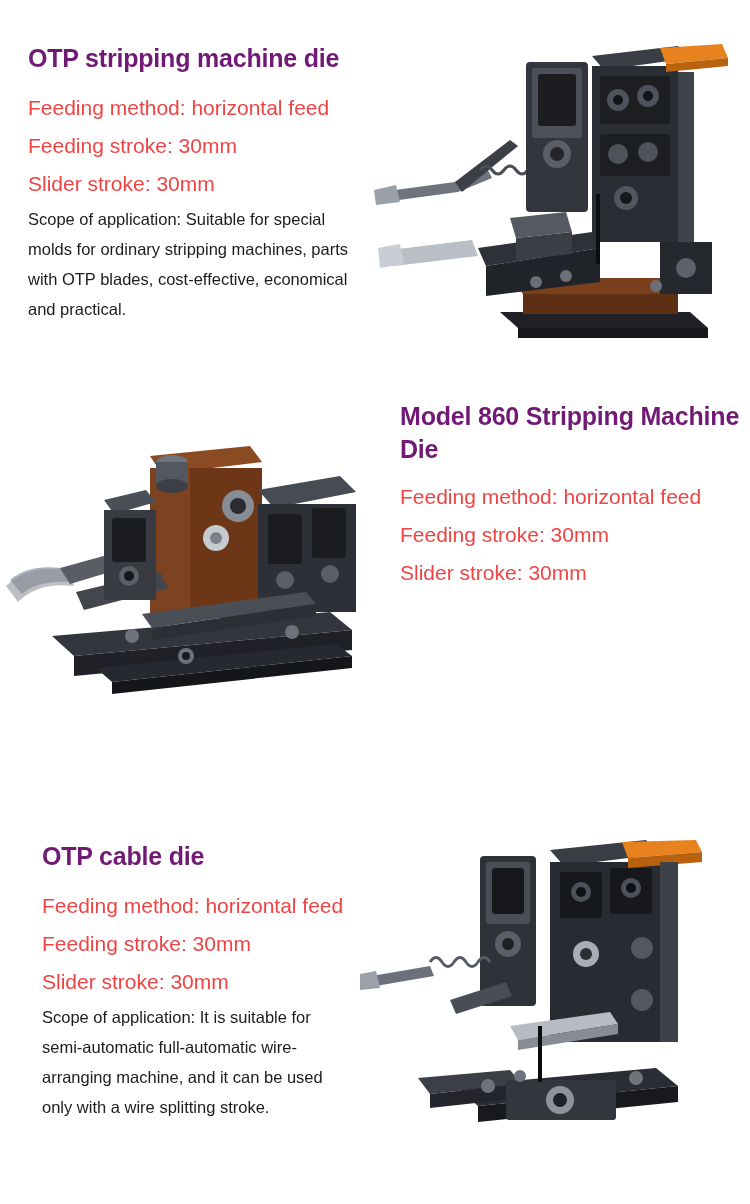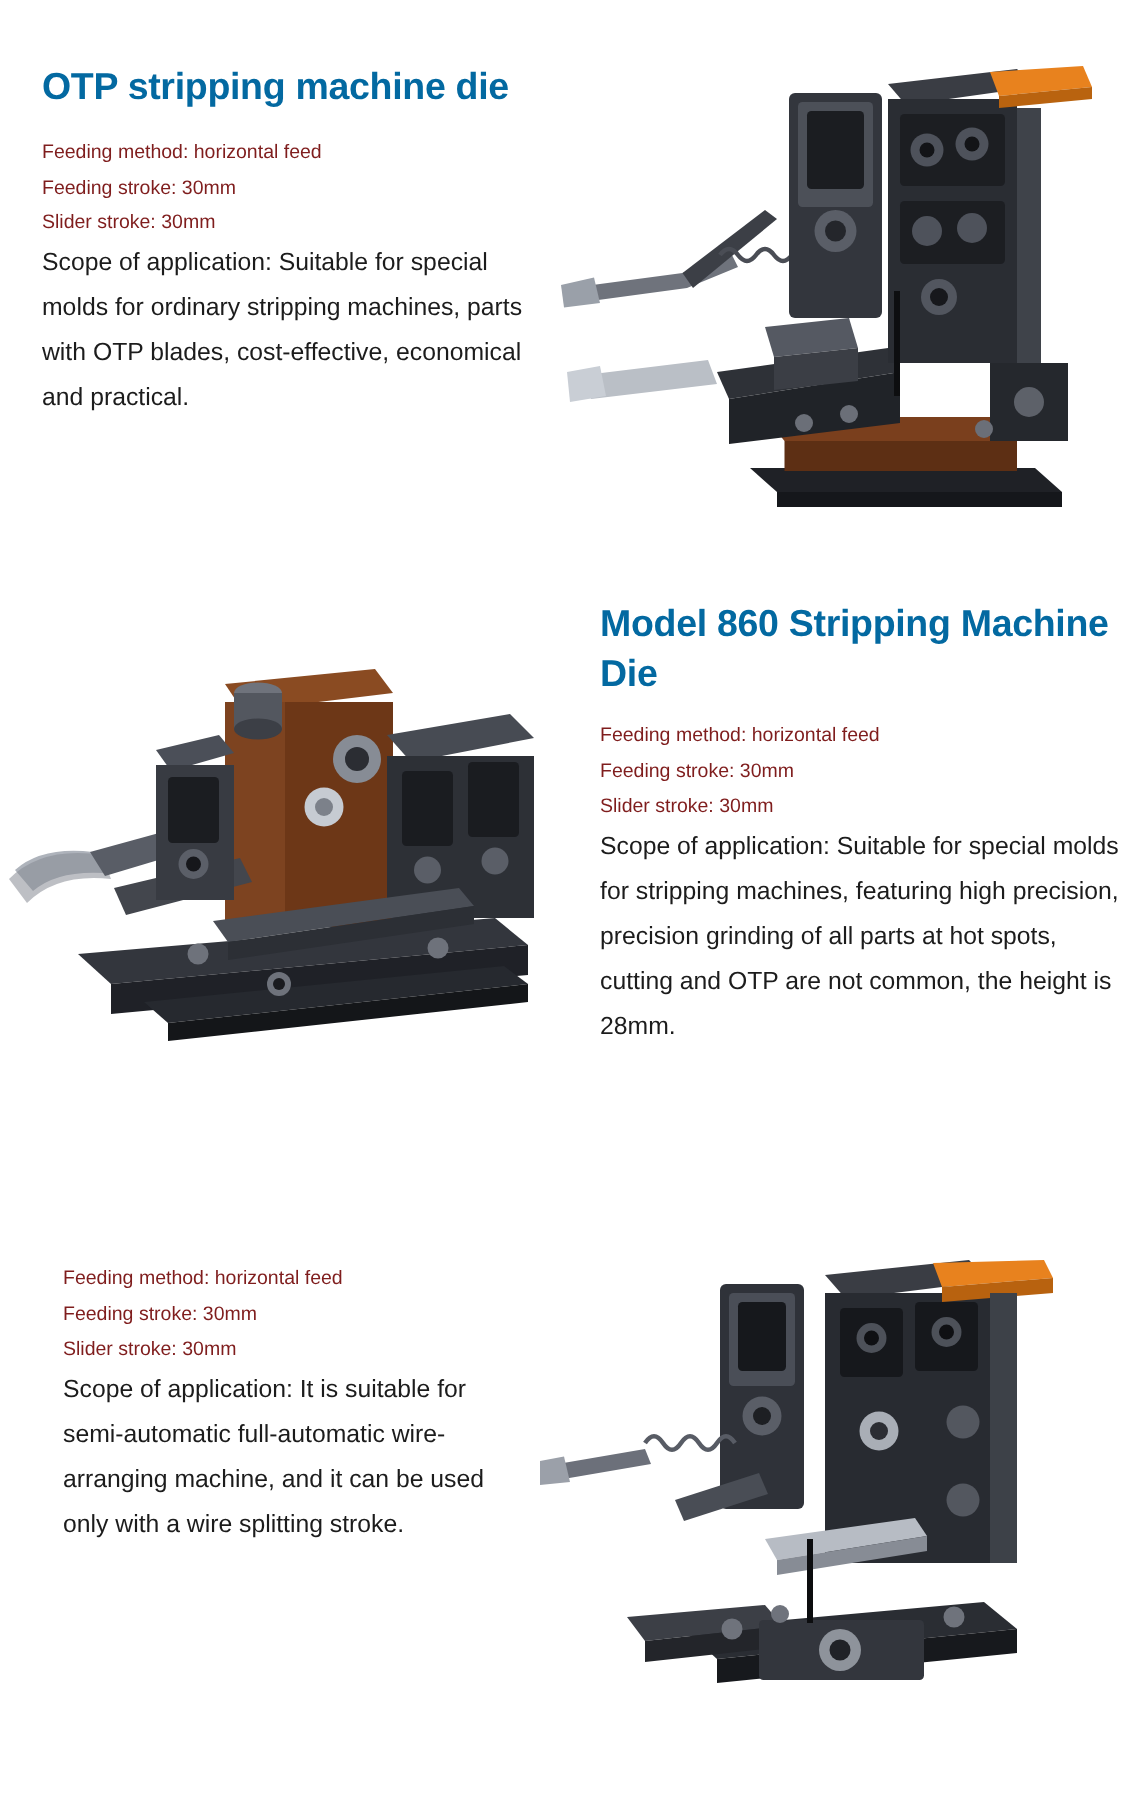--- a/index.html
+++ b/index.html
@@ -48,29 +48,29 @@
     position: relative;
     box-sizing: border-box;
   }
 
   h2.title {
     font-size: 25px;
     line-height: 1.32;
     font-weight: bold;
     margin: 0 0 14px 0;
     letter-spacing: -0.2px;
-    color: #0369a1;
+    color: #701a75;
   }
   .sec2 h2.title { margin-bottom: 12px; }
 
   p.line {
-    font-size: 13px;
+    font-size: 21px;
     line-height: 1.82;
     margin: 0;
-    color: #7f1d1d;
+    color: #ef4444;
   }
   .para {
     font-size: 16.5px;
     line-height: 1.82;
     margin: 0;
     color: #1c1c1c;
   }
 
   
   .machine {
@@ -153,21 +153,20 @@
       </div>
     </div>
   </div>
 
   <div class="section sec2 reverse">
     <div class="text-col">
       <h2 class="title">Model 860 Stripping Machine Die</h2>
       <p class="line">Feeding method: horizontal feed</p>
       <p class="line">Feeding stroke: 30mm</p>
       <p class="line">Slider stroke: 30mm</p>
-      <p class="para">Scope of application: Suitable for special molds for stripping machines, featuring high precision, precision grinding of all parts at hot spots, cutting and OTP are not common, the height is 28mm.</p>
     </div>
     <div class="img-col">
       <div class="machine">
         <svg width="390" height="330" viewBox="0 0 390 330">
 
           <polygon points="52,236 330,212 352,230 74,256" fill="#33363d"></polygon>
           <polygon points="74,256 352,230 352,250 74,276" fill="#1f2127"></polygon>
           <polygon points="96,268 336,244 352,256 112,282" fill="#26292f"></polygon>
           <polygon points="112,282 352,256 352,268 112,294" fill="#141619"></polygon>
 
@@ -210,20 +209,21 @@
           <circle cx="186" cy="256" r="4" fill="#1a1b1f"></circle>
           <circle cx="132" cy="236" r="7" fill="#6e727b"></circle>
           <circle cx="292" cy="232" r="7" fill="#6e727b"></circle>
         </svg>
       </div>
     </div>
   </div>
 
   <div class="section sec3">
     <div class="text-col">
+      <h2 class="title">OTP cable die</h2>
       <p class="line">Feeding method: horizontal feed</p>
       <p class="line">Feeding stroke: 30mm</p>
       <p class="line">Slider stroke: 30mm</p>
       <p class="para">Scope of application: It is suitable for semi-automatic full-automatic wire-arranging machine, and it can be used only with a wire splitting stroke.</p>
     </div>
     <div class="img-col">
       <div class="machine">
         <svg width="360" height="320" viewBox="0 0 360 320">
 
           <polygon points="96,246 296,228 318,246 118,266" fill="#2a2d33"></polygon>

